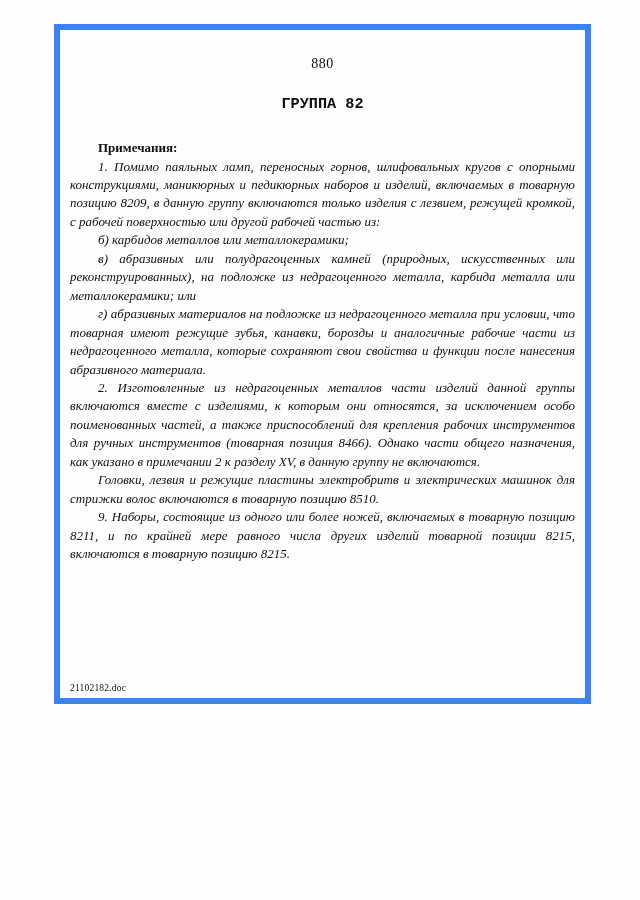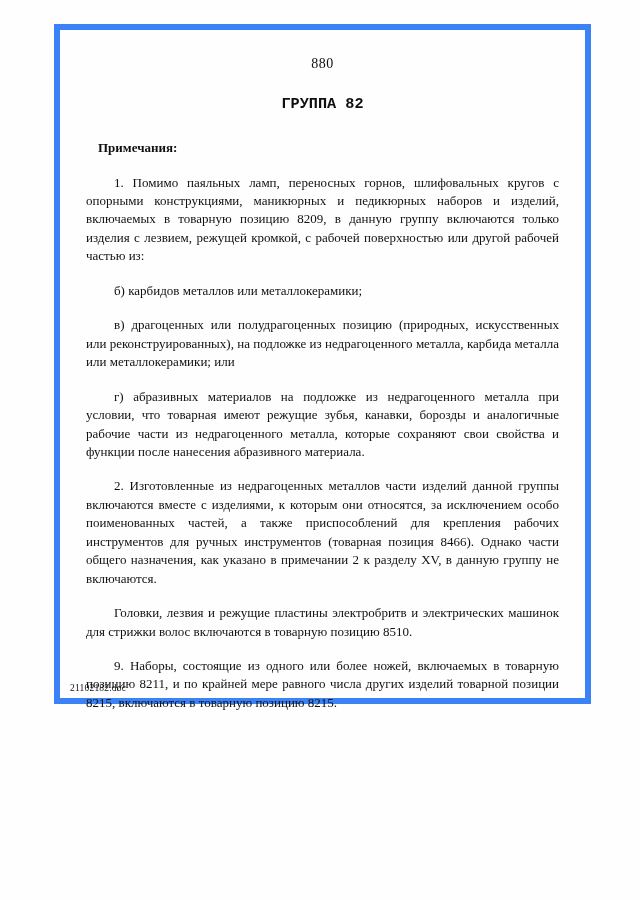--- a/index.html
+++ b/index.html
@@ -51,22 +51,23 @@
     font-size: 13px;
     line-height: 1.42;
     text-align: justify;
   }
   .notes-heading {
     margin: 0;
     font-weight: bold;
     text-indent: 28px;
   }
   .para {
-    margin: 16px;
+    margin: 0;
     text-indent: 28px;
+    font-style: italic;
   }
   .footer {
     position: absolute;
     left: 10px;
     bottom: 5px;
     font-size: 9.5px;
     letter-spacing: 0.2px;
     font-family: Liberation Serif, serif;
   }
 </style>
@@ -80,21 +81,21 @@
       <div class="page-number">880</div>
 
       <div class="title-block">
         <div class="title-line1">ГРУППА 82</div>
       </div>
 
       <div class="body-text">
         <p class="notes-heading">Примечания:</p>
         <p class="para">1. Помимо паяльных ламп, переносных горнов, шлифовальных кругов с опорными конструкциями, маникюрных и педикюрных наборов и изделий, включаемых в товарную позицию 8209, в данную группу включаются только изделия с лезвием, режущей кромкой, с рабочей поверхностью или другой рабочей частью из:</p>
         <p class="para">б) карбидов металлов или металлокерамики;</p>
-        <p class="para">в) драгоценных или полудрагоценных позицию (природных, искусственных или реконструированных), на подложке из недрагоценного металла, карбида металла или металлокерамики; или</p>
+        <p class="para">в) абразивных или полудрагоценных камней (природных, искусственных или реконструированных), на подложке из недрагоценного металла, карбида металла или металлокерамики; или</p>
         <p class="para">г) абразивных материалов на подложке из недрагоценного металла при условии, что товарная имеют режущие зубья, канавки, борозды и аналогичные рабочие части из недрагоценного металла, которые сохраняют свои свойства и функции после нанесения абразивного материала.</p>
         <p class="para">2. Изготовленные из недрагоценных металлов части изделий данной группы включаются вместе с изделиями, к которым они относятся, за исключением особо поименованных частей, а также приспособлений для крепления рабочих инструментов для ручных инструментов (товарная позиция 8466). Однако части общего назначения, как указано в примечании 2 к разделу XV, в данную группу не включаются.</p>
         <p class="para">Головки, лезвия и режущие пластины электробритв и электрических машинок для стрижки волос включаются в товарную позицию 8510.</p>
         <p class="para">9. Наборы, состоящие из одного или более ножей, включаемых в товарную позицию 8211, и по крайней мере равного числа других изделий товарной позиции 8215, включаются в товарную позицию 8215.</p>
       </div>
 
       <div class="footer">21102182.doc</div>
 
     </div>
   </div>

